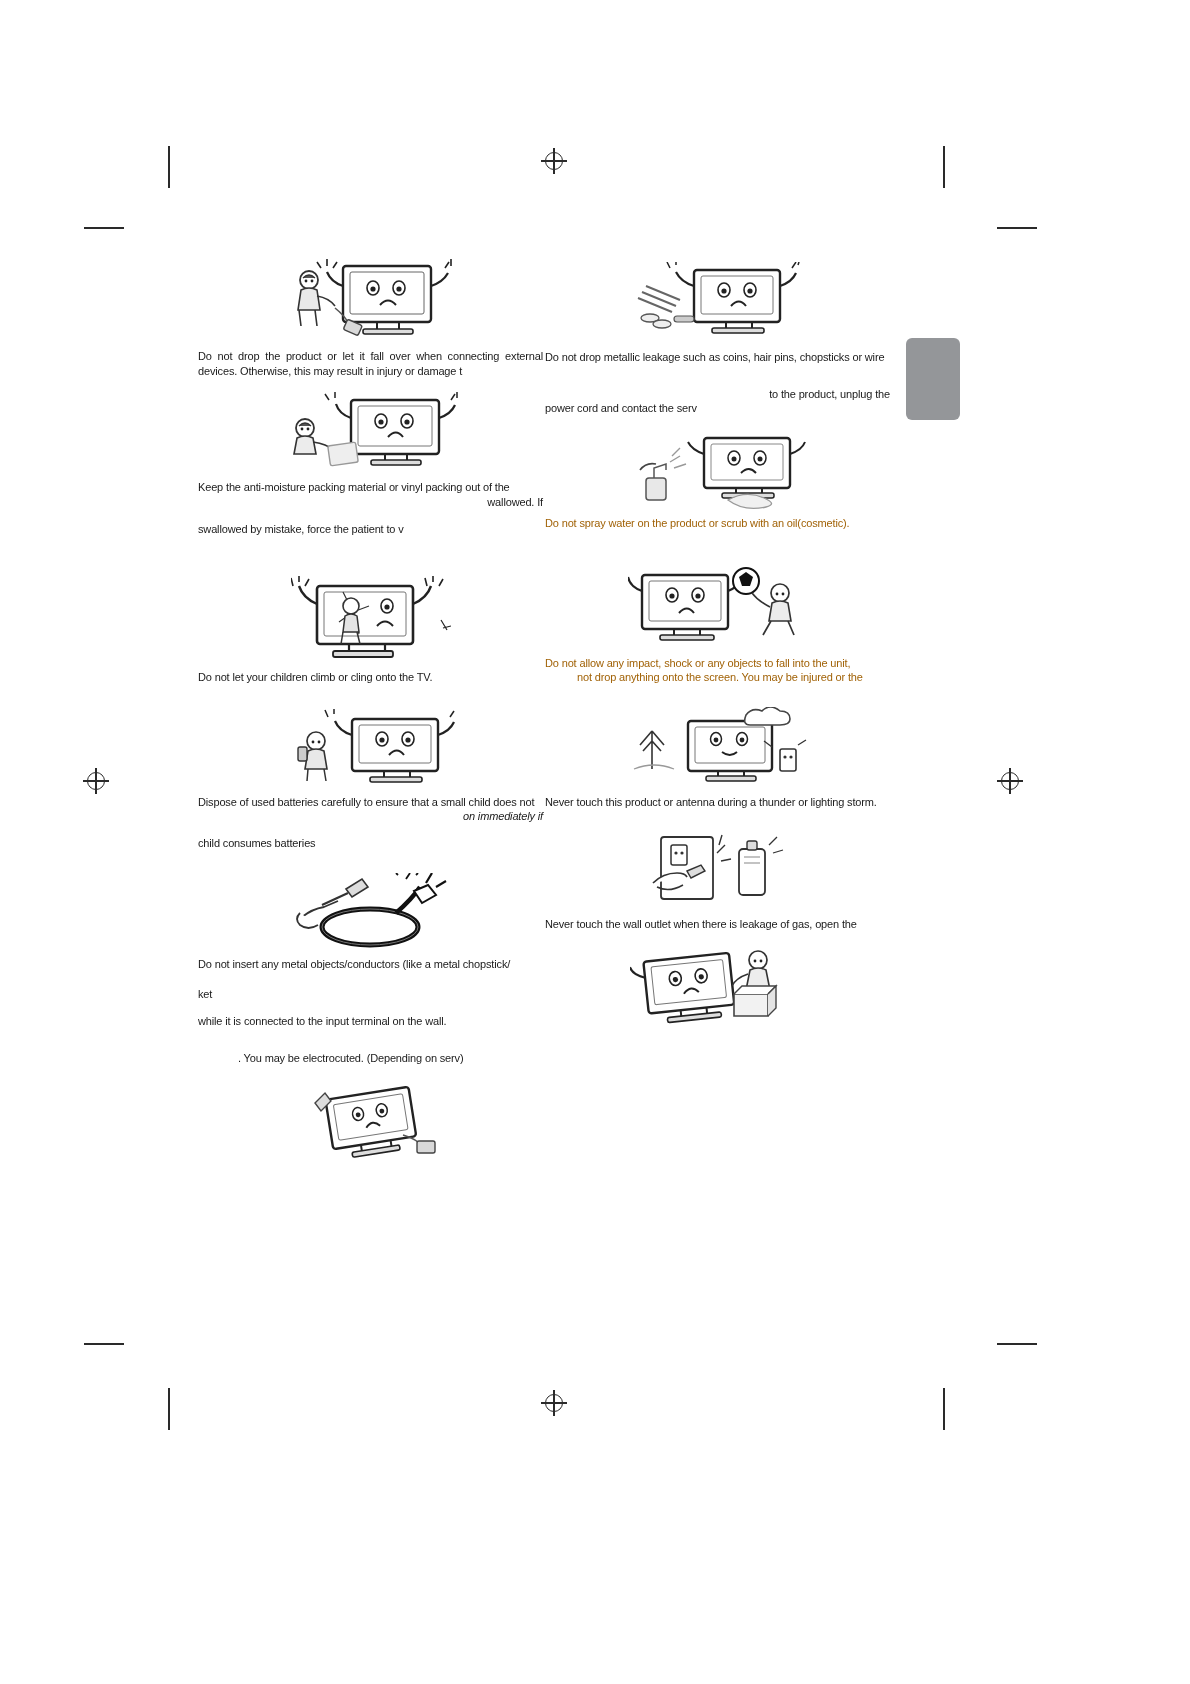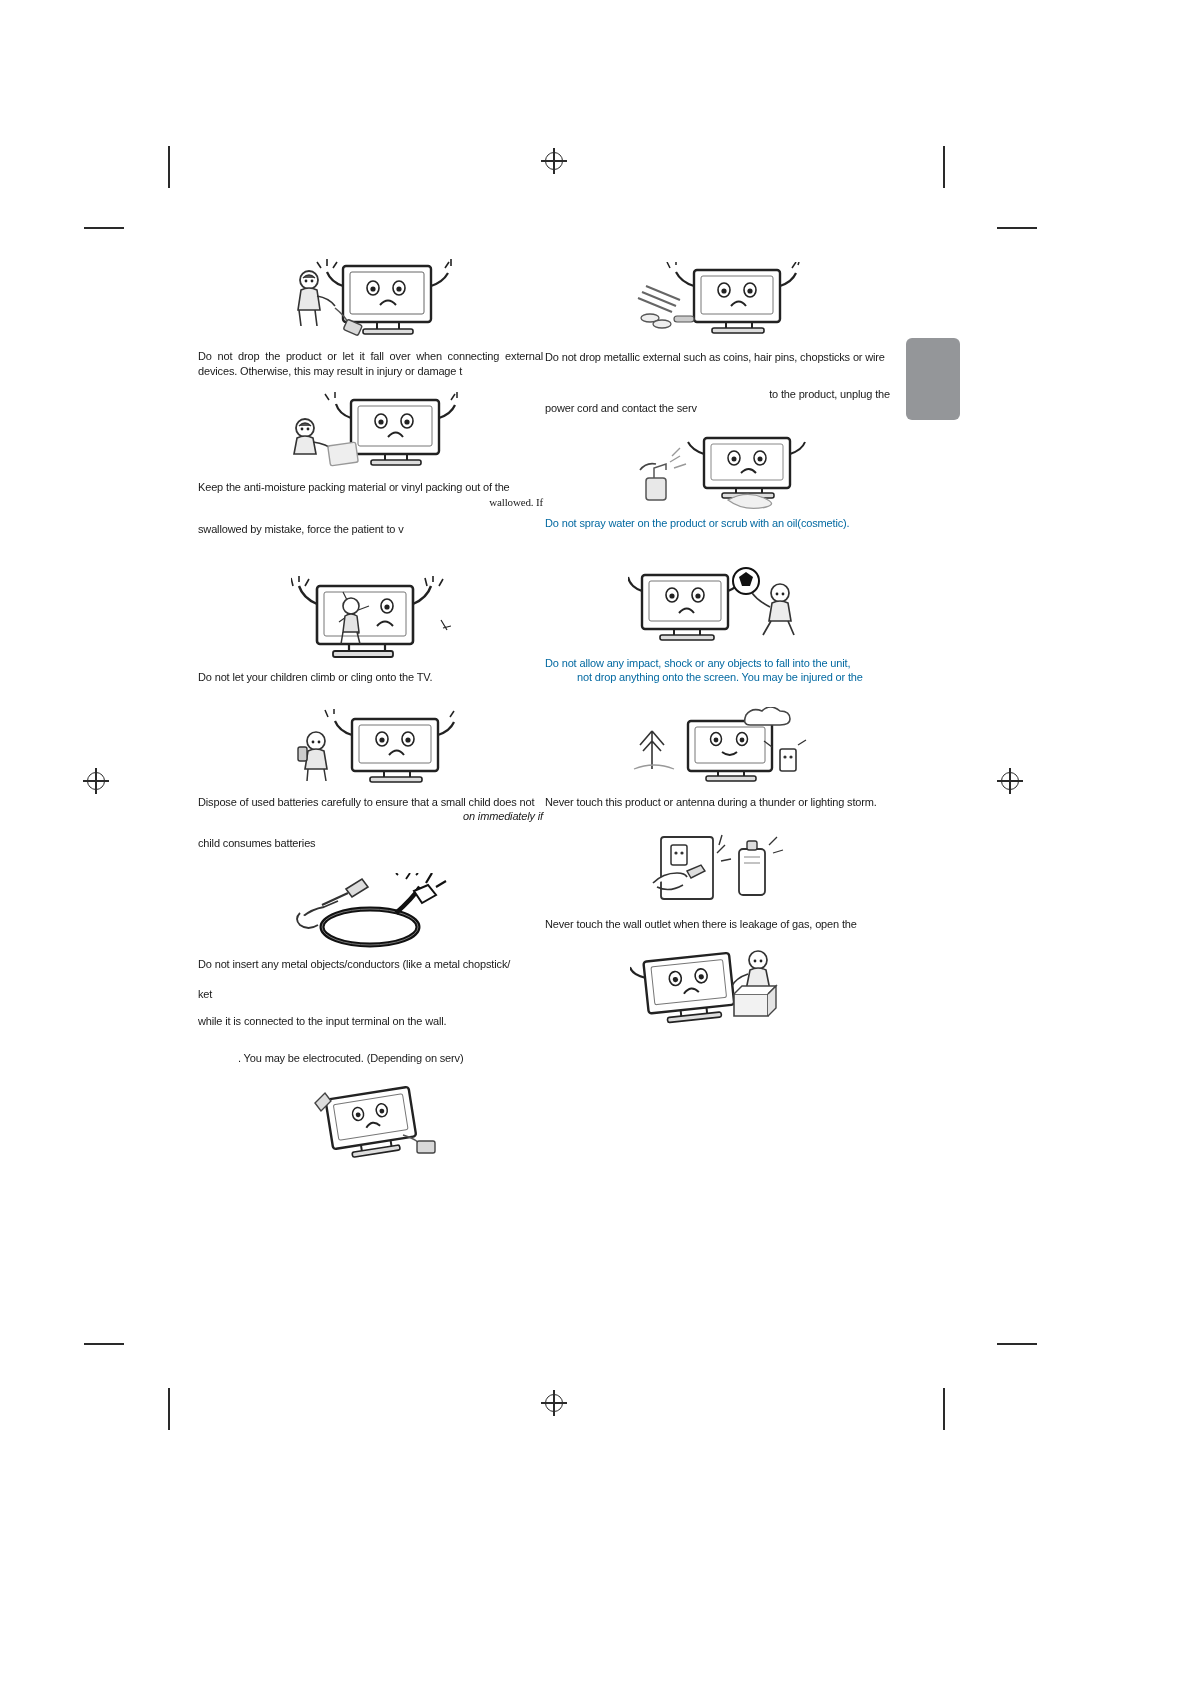--- a/index.html
+++ b/index.html
@@ -21,21 +21,21 @@
   .page-tab{position:absolute;background:#949699;border-radius:6px;}
 
   
   .col{position:absolute;width:345px;}
   .col-left{left:198px;}
   .col-right{left:545px;}
 
   .block{position:relative;margin-bottom:2px;}
   .cap{font-size:11px;line-height:1.33;letter-spacing:-0.15px;
        text-align:justify;margin:6px 0 0 0;}
-  .cap.faded{color:#0369a1;}
+  .cap.faded{color:#a16207;}
 
   svg{display:block;}
 
   .art-wrap{display:flex;justify-content:center;align-items:flex-end;}
 </style>
 </head>
 <body>
 
 <div class="reg" style="left:541px;top:148px;">
     <i></i>
@@ -122,21 +122,21 @@
         <path d="M18 34 q6 -6 12 0" fill="#555" stroke="#333" stroke-width="1.2"></path>
         <circle cx="21" cy="37" r="1.4" fill="#222"></circle>
           <circle cx="27" cy="37" r="1.4" fill="#222"></circle>
         <path d="M16 46 q8 -4 16 0 l3 16 l-22 0 z" fill="#ececec" stroke="#333" stroke-width="1.6"></path>
         <path d="M32 50 q14 2 20 8" fill="none" stroke="#333" stroke-width="1.6"></path>
 
         <rect x="48" y="52" width="28" height="20" rx="2" transform="rotate(-8 62 62)" fill="#eee" stroke="#999" stroke-width="1.4"></rect>
       </svg>
     </div>
     <p class="cap">Keep the anti-moisture packing material or vinyl packing out of the</p>
-    <p class="cap" style="text-align:right;margin-top:0;font-family:Liberation Serif, serif;">wallowed. If</p>
+    <p class="cap" style="text-align:right;margin-top:0;">wallowed. If</p>
     <p class="cap" style="margin-top:12px;">swallowed by mistake, force the patient to v</p>
   </div>
 
   <div class="block" style="margin-top:40px;">
     <div class="art-wrap">
       <svg width="160" height="88" viewBox="0 0 160 88">
         <rect x="26" y="10" width="96" height="58" rx="3" fill="#fff" stroke="#222" stroke-width="2.6"></rect>
         <rect x="33" y="16" width="82" height="44" rx="2" fill="#fff" stroke="#777" stroke-width="1"></rect>
 
         <path d="M52 16 l10 20 l-14 10 M62 36 l16 -6 M62 36 l6 22" fill="none" stroke="#333" stroke-width="1.2"></path>
@@ -253,21 +253,21 @@
         <path d="M162 6 l4 -6 M168 3 l1 -3" stroke="#222" stroke-width="1.5"></path>
         <path d="M96 60 l0 7 M122 60 l0 7" stroke="#222" stroke-width="2"></path>
         <rect x="82" y="66" width="52" height="5" rx="2" fill="#ddd" stroke="#222" stroke-width="1.6"></rect>
 
         <ellipse cx="20" cy="56" rx="9" ry="4" fill="#eee" stroke="#555" stroke-width="1.3"></ellipse>
         <ellipse cx="32" cy="62" rx="9" ry="4" fill="#eee" stroke="#555" stroke-width="1.3"></ellipse>
         <path d="M8 36 l34 14 M12 30 l34 14 M16 24 l34 14" stroke="#666" stroke-width="2"></path>
         <rect x="44" y="54" width="20" height="6" rx="3" fill="#ccc" stroke="#555" stroke-width="1.2"></rect>
       </svg>
     </div>
-    <p class="cap">Do not drop metallic external such as coins, hair pins, chopsticks or wire</p>
+    <p class="cap">Do not drop metallic leakage such as coins, hair pins, chopsticks or wire</p>
     <p class="cap" style="text-align:right;margin-top:22px;">to the product, unplug the</p>
     <p class="cap" style="margin-top:0;">power cord and contact the serv</p>
   </div>
 
   <div class="block" style="margin-top:14px;">
     <div class="art-wrap">
       <svg width="180" height="80" viewBox="0 0 180 80">
         <rect x="76" y="8" width="86" height="50" rx="3" fill="#fff" stroke="#222" stroke-width="2.4"></rect>
         <rect x="83" y="14" width="72" height="36" rx="2" fill="#fff" stroke="#888" stroke-width="1"></rect>
         <ellipse cx="106" cy="28" rx="6" ry="7" fill="#fff" stroke="#222" stroke-width="1.5"></ellipse>

